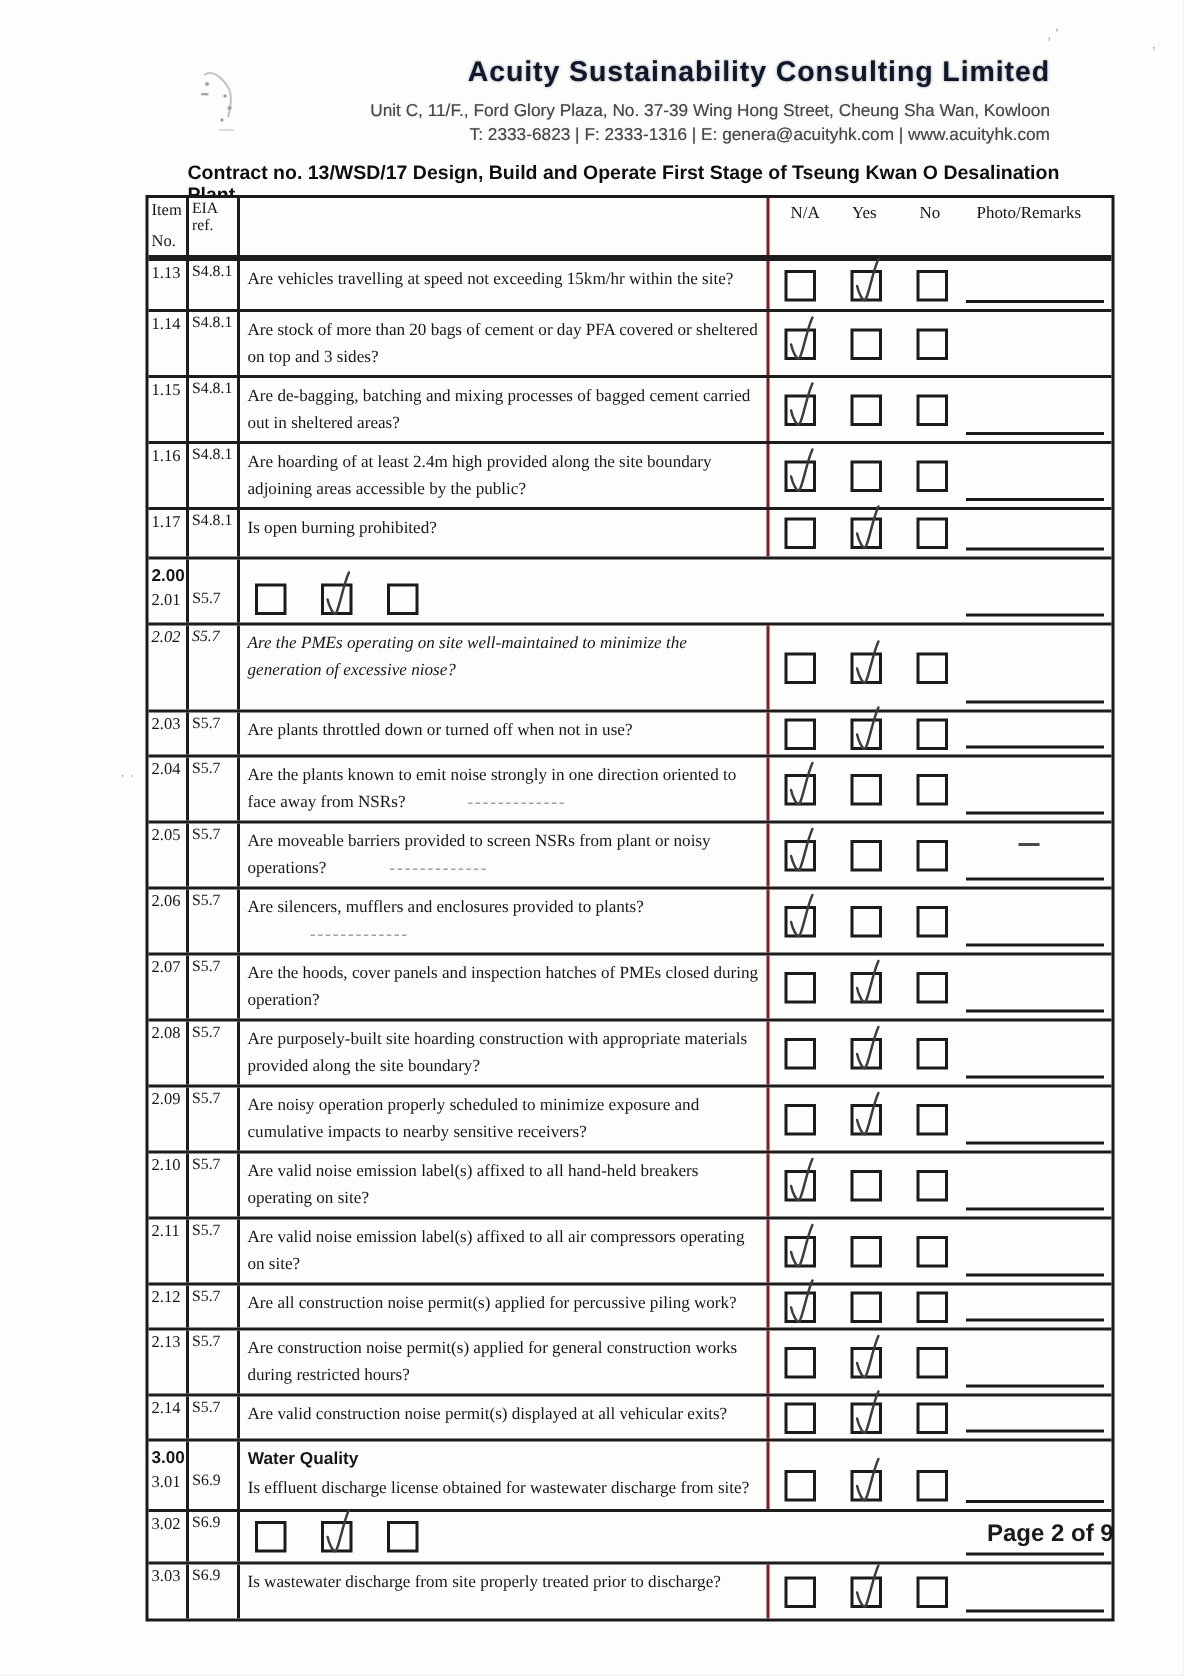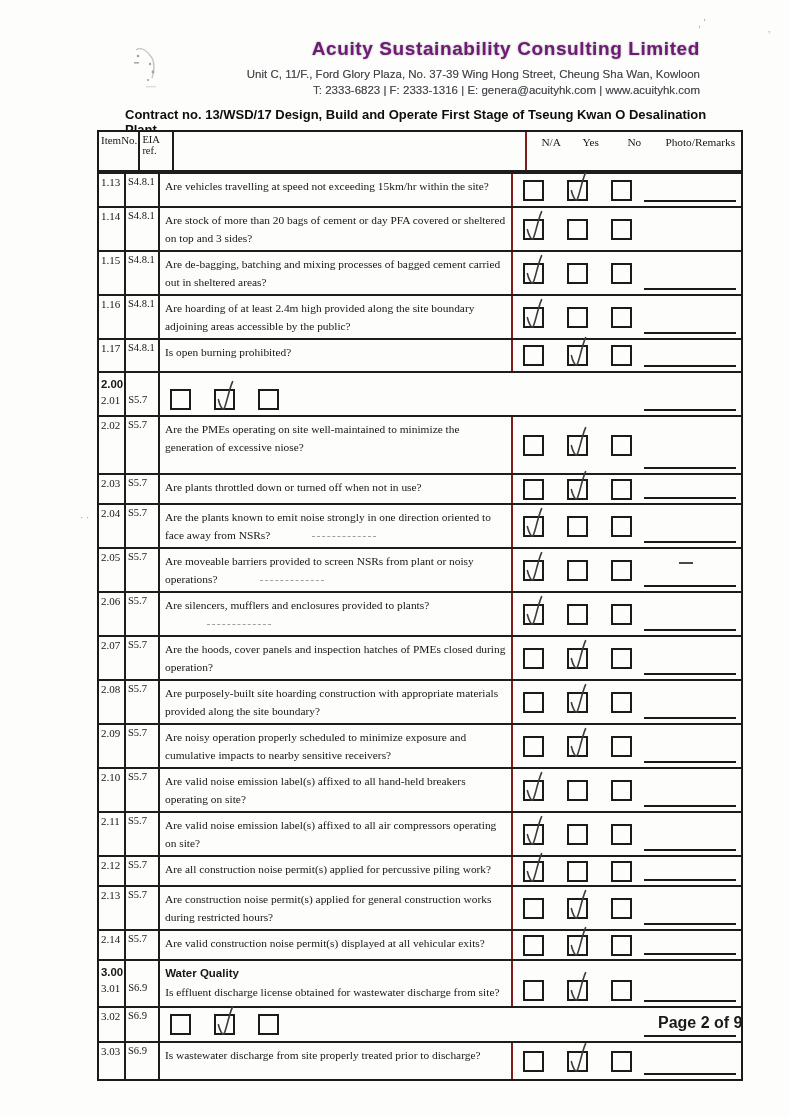--- a/index.html
+++ b/index.html
@@ -6,21 +6,21 @@
   html,body { background:#e8e8e8; }
   .page {
     position:relative; width:789px; height:1117px; margin:0 auto;
     background:#fdfdfc; overflow:hidden;
     font-family:"Liberation Serif", serif; color:#161616;
   }
   
   .letterhead { position:absolute; top:38px; left:160px; width:540px; text-align:right; }
   .company-name {
     font-family:"Liberation Sans", sans-serif; font-size:19px; font-weight:700;
-    color:#701a75; letter-spacing:.6px; text-shadow:0 0 2px rgba(125,130,135,.85);
+    color:#0f172a; letter-spacing:.6px; text-shadow:0 0 2px rgba(125,130,135,.85);
     margin-bottom:6px;
   }
   .company-line {
     font-family:"Liberation Sans", sans-serif; font-size:11.5px; color:#44484c;
     line-height:16px; text-shadow:0 0 .6px rgba(80,85,90,.6);
   }
   .logo-smudge { position:absolute; top:42px; left:128px; width:44px; height:52px; opacity:.55; }
   
   .doc-title {
     position:absolute; top:107px; left:125px; width:600px;
@@ -29,21 +29,21 @@
   
   .table { position:absolute; top:130px; left:97px; width:646px; border:2px solid #1a1a1a; background:#fdfdfc; }
   .trow { display:flex; align-items:stretch; }
   .cell { position:relative; }
   .c-item { flex:0 0 27px; border-right:2px solid #1d1d1d; padding:2px 1px 2px 2px; font-size:11px; }
   .c-eia  { flex:0 0 34px; border-right:2px solid #1d1d1d; padding:2px 1px 2px 2px; font-size:10.5px; }
   .c-q    { flex:0 0 353px; border-right:2px solid #7f1d1d; padding:3px 5px; font-size:11.4px; line-height:18px; }
   .c-ans  { flex:1 1 auto; }
   
   .thead { border-bottom:2px solid #1d1d1d; min-height:40px; font-size:10.8px; }
-  .thead .c-item { display:flex; justify-content:space-between; padding-bottom:3px; }
+  .thead .c-item { display:flex; flex-direction:column; justify-content:space-between; padding-bottom:3px; }
   .thead .hlabel { position:absolute; top:4px; font-size:11.3px; }
   .h-na  { left:14px; }  .h-yes { left:55px; }  .h-no { left:100px; }  .h-rem { left:138px; }
   
   .rows .trow { border-top:2px solid #1d1d1d; }
   .sec { font-family:"Liberation Sans", sans-serif; font-weight:700; font-size:11.4px; line-height:19px; }
   .sec:empty { display:none; }
   .q-sec { font-family:"Liberation Sans", sans-serif; font-weight:700; font-size:11.5px; line-height:19px; }
   .q-sec:empty { display:none; }
   .has-section .c-eia::before { content:""; display:block; height:19px; }
   
@@ -275,21 +275,21 @@
         <svg class="tick" viewBox="0 0 20 32">
           <path d="M3.5 18 C4.5 22.5, 7 27.5, 8.5 26.5 C10.5 24, 13 9, 16.5 1.5"></path>
         </svg>
       </span>
       <span class="box b-no">
         
       </span>
       <span class="rline"></span>
     </div>
   </div>
-        <div class="trow" style="min-height: 58px;">
+        <div class="trow" style="min-height: 58px; font-style: italic;">
     <div class="cell c-item">
 
       <div class="main">2.02</div>
     </div>
     <div class="cell c-eia">
       <div class="main">S5.7</div>
     </div>
     <div class="cell c-q">
 
       <div class="q-main">Are the PMEs operating on site well-maintained to minimize the generation of excessive niose?</div>

